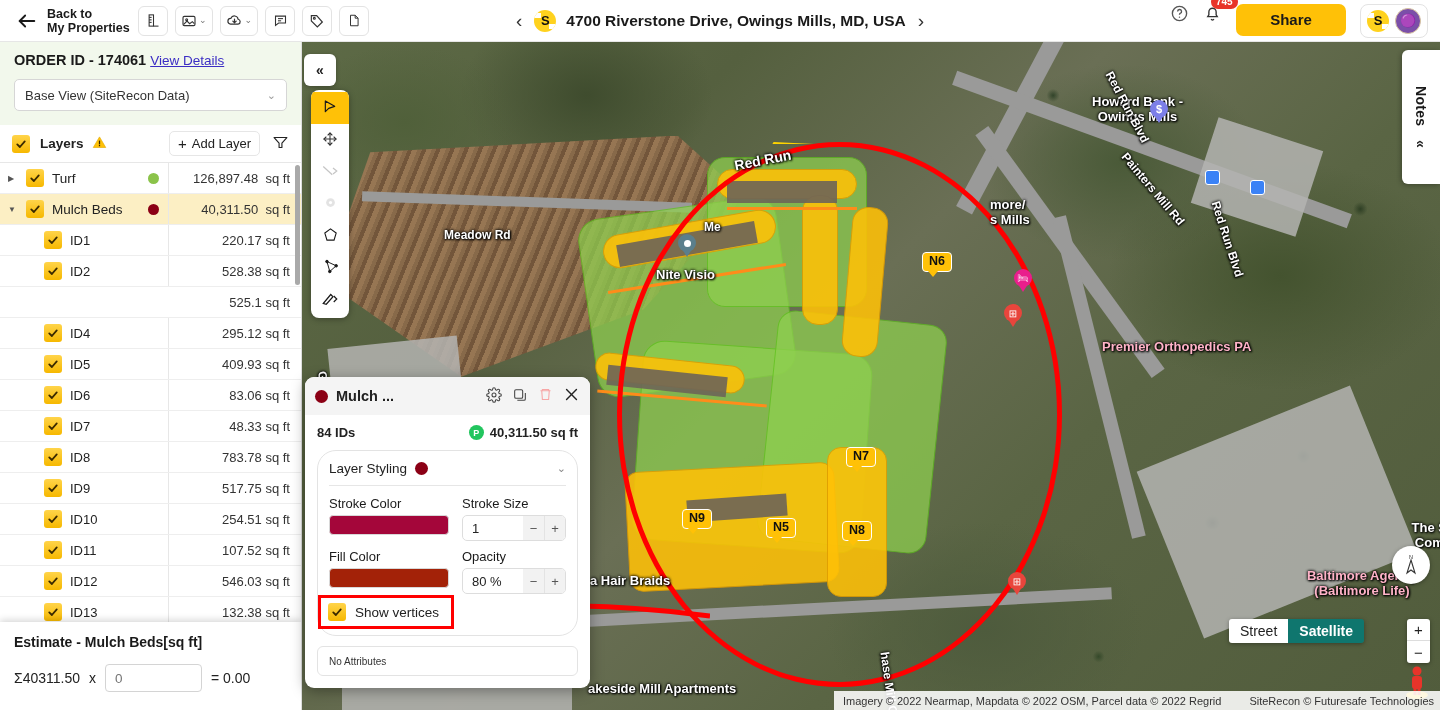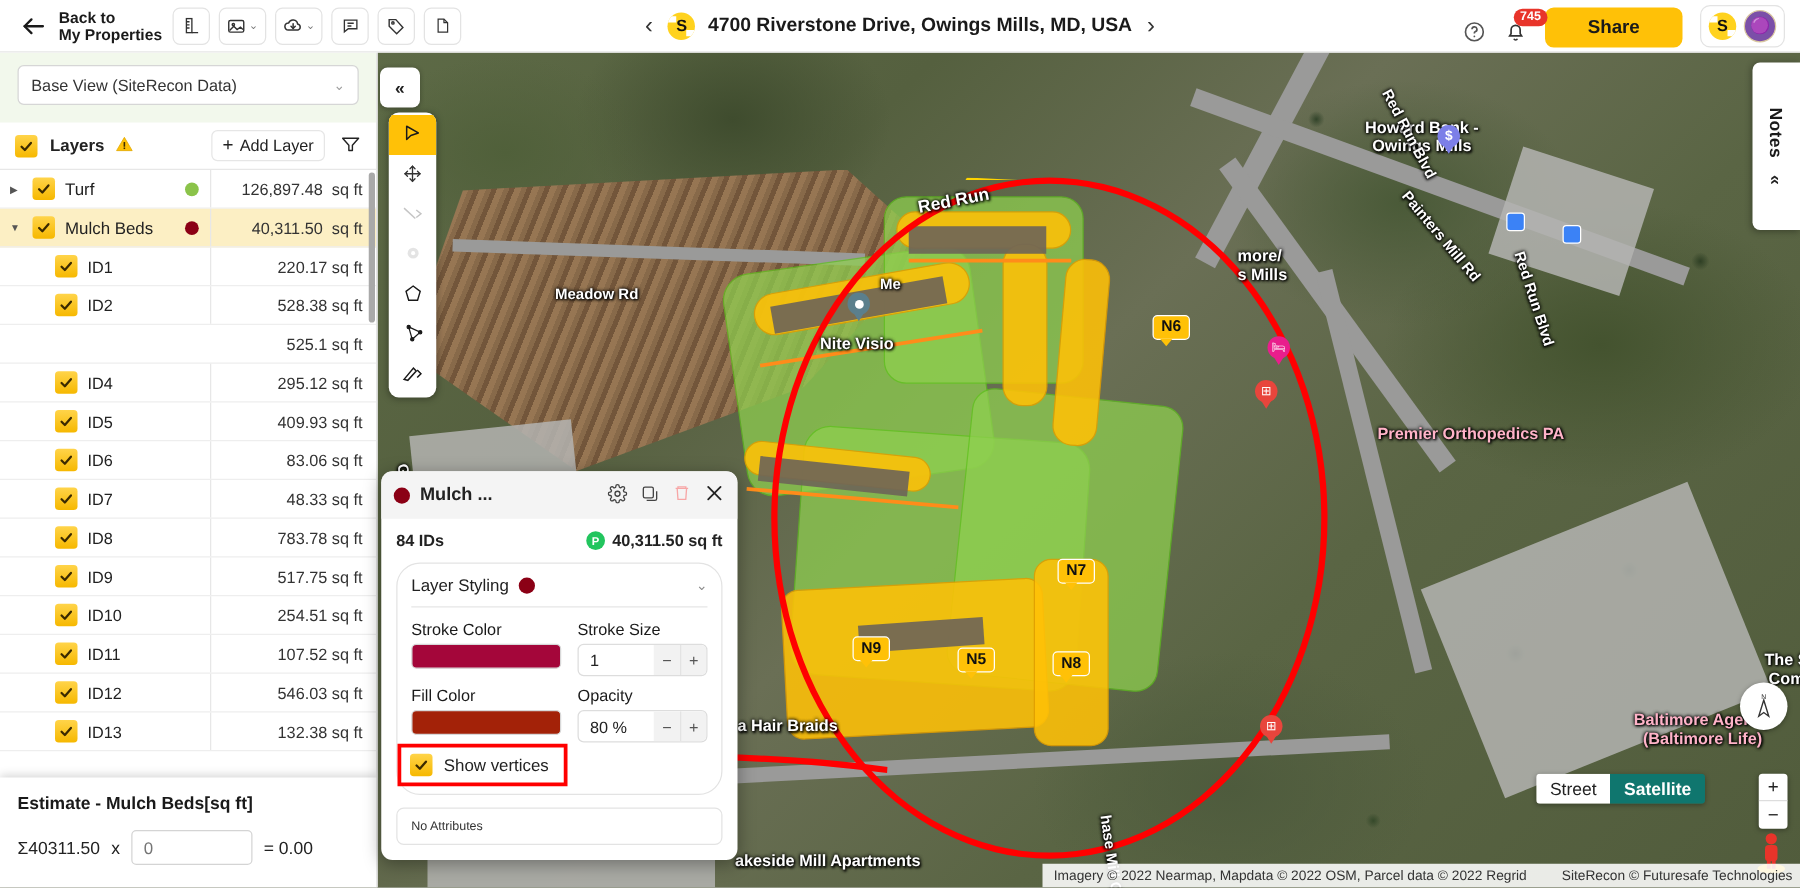--- a/index.html
+++ b/index.html
@@ -39,21 +39,21 @@
     width:22px;height:22px;border-radius:50%;background:#FFD21E;flex:none;
     display:flex;align-items:center;justify-content:center;font-weight:800;font-size:13px;color:#111;
     position:relative; overflow:hidden;
   }
   .s-badge::before,.s-badge::after{content:"";position:absolute;background:#fff;width:11px;height:5px;}
   .s-badge::before{left:-4px;top:3px;}
   .s-badge::after{right:-4px;bottom:3px;}
   .s-badge span{position:relative;z-index:2;}
   .addr-text{ font-size:15.5px; font-weight:700; color:#1a1a1a; }
 
-  .top-right{ position:absolute; right:12px; display:flex; align-items:flex-end; gap:14px; }
+  .top-right{ position:absolute; right:12px; display:flex; align-items:flex-start; gap:14px; }
   .help-ic{ cursor:pointer; }
   .bell-wrap{ position:relative; cursor:pointer; }
   .bell-badge{
     position:absolute; top:-9px; left:8px; background:#E8342A; color:#fff;
     font-size:10px; font-weight:700; border-radius:9px; padding:1px 5px; line-height:12px;
   }
   .share-btn{
     background:#FFC107; border:none; border-radius:7px; height:32px; width:110px;
     font-size:15px; font-weight:700; color:#1a1a1a; cursor:pointer; font-family:inherit;
   }
@@ -615,20 +615,23 @@
     </div>
 
     <div class="attrib">
       <span>Imagery © 2022 Nearmap, Mapdata © 2022 OSM, Parcel data © 2022 Regrid</span>
       <span>SiteRecon © Futuresafe Technologies</span>
     </div>
   </div>
 
   <div class="sidebar">
     <div class="order-box">
+      <div class="order-line">
+        <span>ORDER ID - 174061</span><span class="order-link">View Details</span>
+      </div>
       <div class="view-select">
         <span>Base View (SiteRecon Data)</span>
         <span class="cv">⌄</span>
       </div>
     </div>
 
     <div class="layers-hdr">
       <span class="cb">
         <svg width="12" height="12" viewBox="0 0 16 16" fill="none" stroke="#3b2a00" stroke-width="2.4" stroke-linecap="round" stroke-linejoin="round">
             <polyline points="3,8.5 6.5,12 13,4.5"></polyline>

